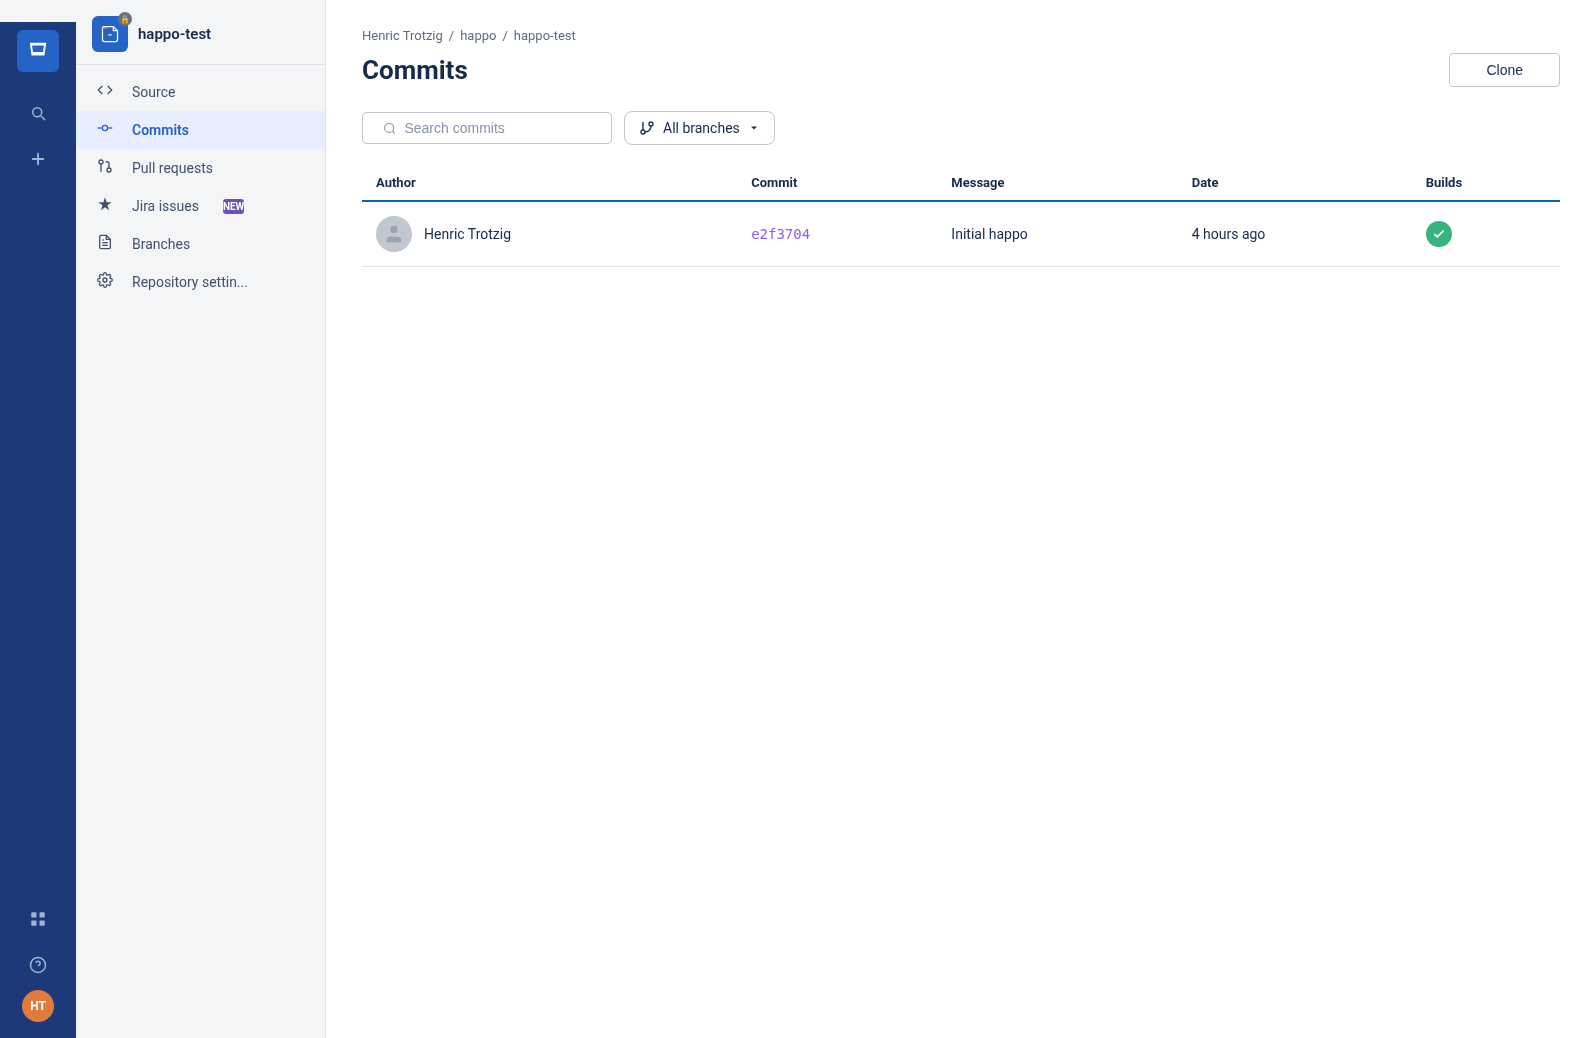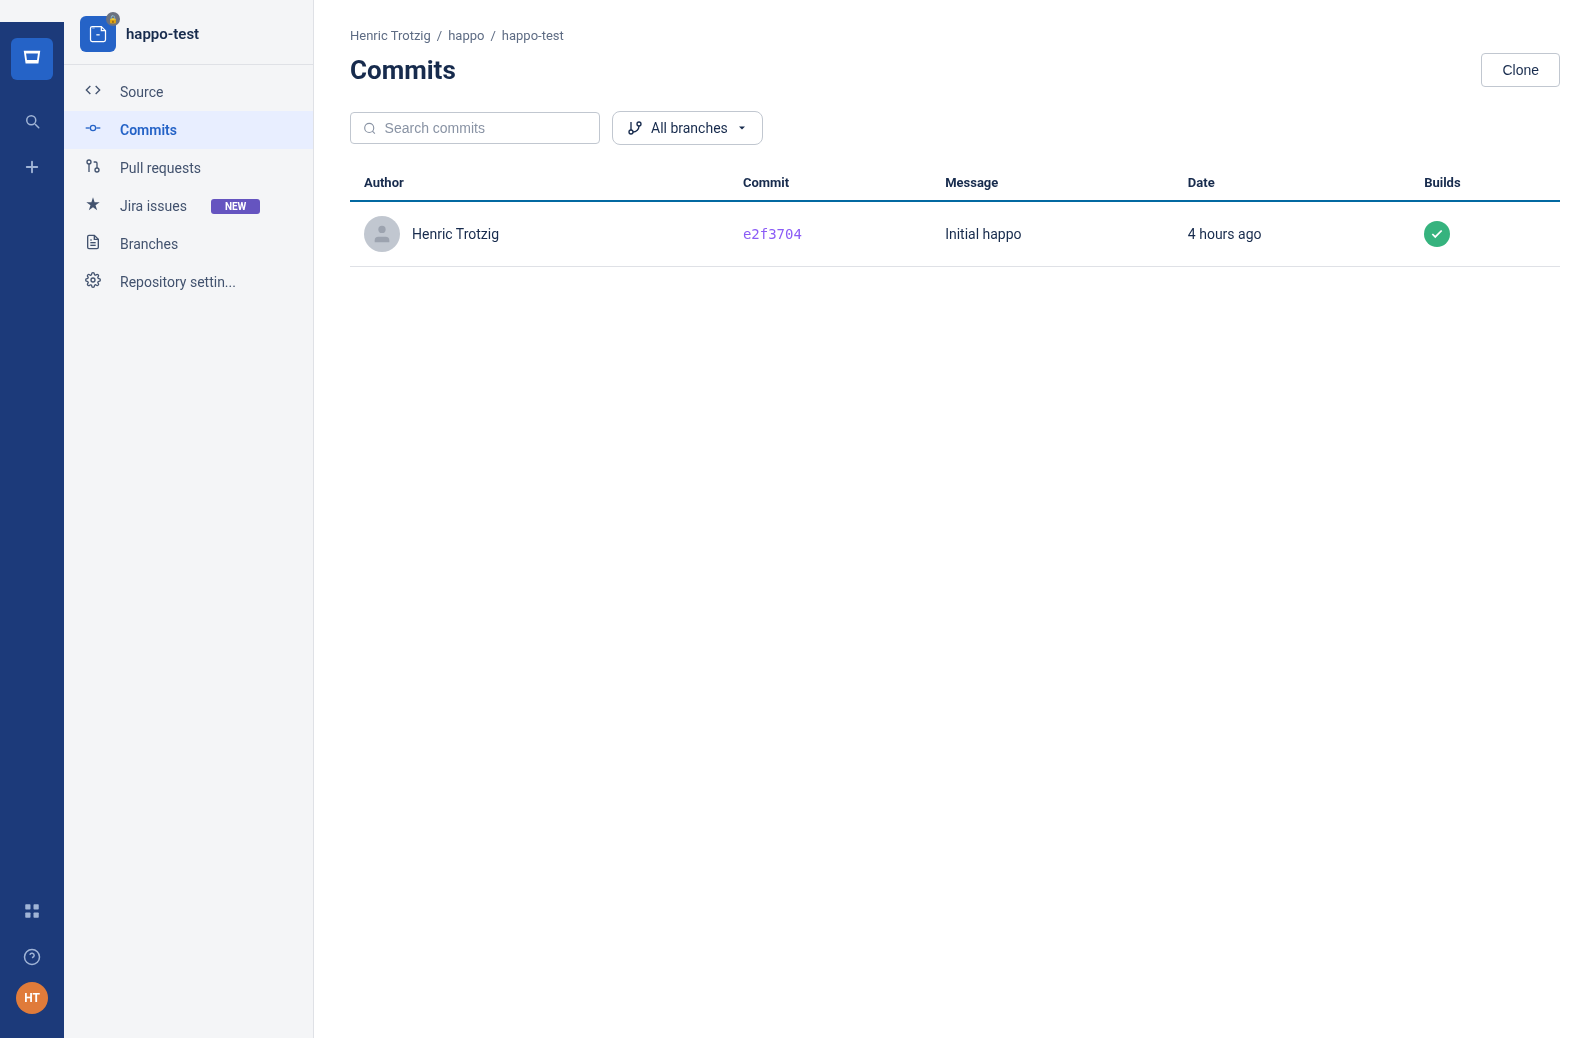--- a/index.html
+++ b/index.html
@@ -1,25 +1,25 @@
 <!DOCTYPE html>
 <html><head>
   <meta charset="utf-8">
   <style>
     * { box-sizing: border-box; margin: 0; padding: 0; }
     body { font-family: -apple-system, BlinkMacSystemFont, 'Segoe UI', Roboto, sans-serif; display: flex; height: 100vh; overflow: hidden; background: #f4f5f7; }
 
     
     .icon-rail {
-      width: 64px;
+      width: 76px;
       background: #1c3a7a;
       display: flex;
       flex-direction: column;
       align-items: center;
-      padding: 16px 0;
+      padding: 8px 0;
       gap: 4px;
       flex-shrink: 0;
       margin-top: 22px;
     }
     .rail-logo {
       width: 42px; height: 42px;
       background: #2563c7;
       border-radius: 6px;
       display: flex; align-items: center; justify-content: center;
       margin-bottom: 16px;
@@ -107,21 +107,21 @@
       background: #e8eeff;
       color: #2563c7;
       font-weight: 600;
     }
     .nav-item .nav-icon { width: 18px; font-size: 15px; text-align: center; flex-shrink: 0; }
     .badge-new {
       background: #6554c0;
       color: white;
       font-size: 10px;
       font-weight: 700;
-      padding: 2px 14px;
+      padding: 2px 0;
       border-radius: 3px;
       margin-left: 6px;
     }
 
     
     .main {
       flex: 1;
       background: white;
       padding: 28px 36px;
       overflow-y: auto;
@@ -141,21 +141,21 @@
       align-items: center;
       justify-content: space-between;
       margin-bottom: 24px;
     }
     .page-title {
       font-size: 26px;
       font-weight: 700;
       color: #172b4d;
     }
     .clone-btn {
-      padding: 8px 20px;
+      padding: 8px 36px;
       border: 1px solid #c1c7d0;
       border-radius: 4px;
       background: white;
       font-size: 14px;
       color: #172b4d;
       cursor: pointer;
       font-weight: 500;
     }
 
     
@@ -164,21 +164,21 @@
       align-items: center;
       gap: 12px;
       margin-bottom: 20px;
     }
     .search-box {
       display: flex;
       align-items: center;
       border: 1px solid #c1c7d0;
       border-radius: 4px;
       background: white;
-      padding: 7px 12px;
+      padding: 7px 20px;
       gap: 8px;
       width: 250px;
     }
     .search-box input {
       border: none;
       outline: none;
       font-size: 14px;
       color: #172b4d;
       width: 100%;
       background: transparent;

